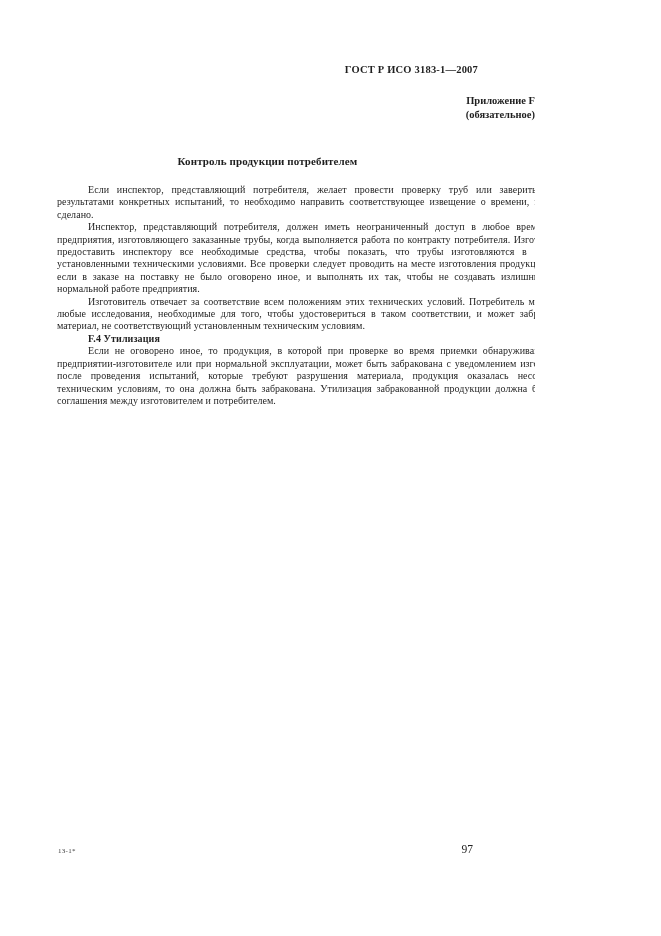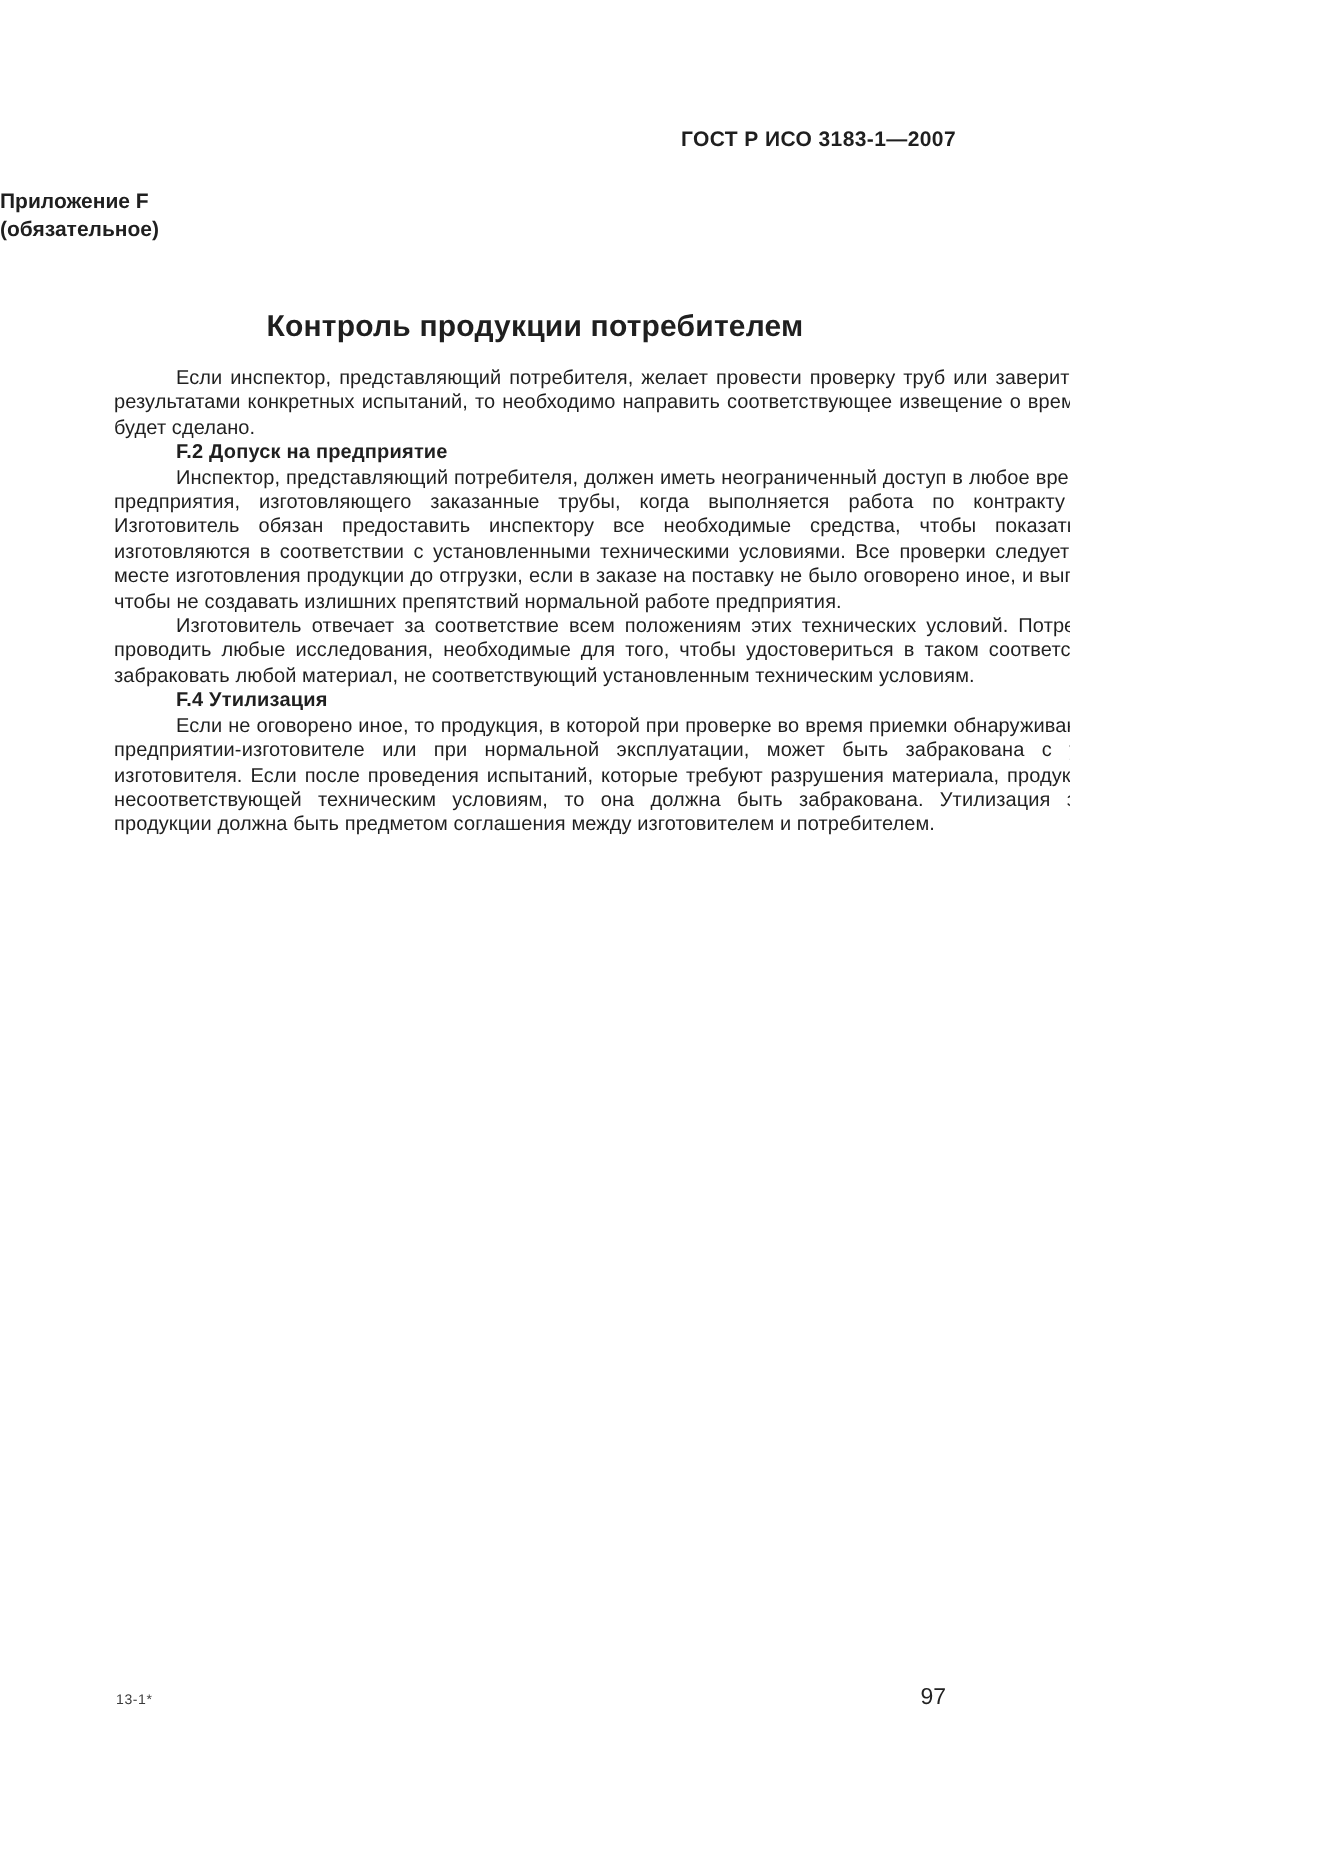--- a/index.html
+++ b/index.html
@@ -5,50 +5,50 @@
   html, body {
     margin: 0;
     padding: 0;
     background: #ffffff;
   }
   .page {
     position: relative;
     width: 535px;
     height: 936px;
     background: #ffffff;
-    font-family: Liberation Sans, sans-serif;
+    font-family: Liberation Serif, serif;
     color: #1f1f1f;
     overflow: hidden;
   }
   .header-right {
     position: absolute;
     top: 64px;
     right: 57px;
     font-size: 10.5px;
     font-weight: bold;
     letter-spacing: 0.2px;
     white-space: nowrap;
   }
   .annex-block {
     position: absolute;
     top: 94px;
     left: 0;
     width: 100%;
-    text-align: left;
+    text-align: right;
     font-size: 10.5px;
     font-weight: bold;
     line-height: 14px;
   }
   .doc-title {
     position: absolute;
     top: 155px;
     left: 0;
     width: 100%;
     text-align: center;
-    font-size: 15px;
+    font-size: 11px;
     font-weight: bold;
     letter-spacing: 0.1px;
   }
   .content {
     position: absolute;
     top: 184px;
     left: 57px;
     width: 547px;
   }
   .sec-heading {
@@ -94,21 +94,20 @@
     <div>Приложение F</div>
     <div>(обязательное)</div>
   </div>
 
   <div class="doc-title">Контроль продукции потребителем</div>
 
   <div class="content">
 
     <p class="sec-body">Если инспектор, представляющий потребителя, желает провести проверку труб или заверить документы с результатами конкретных испытаний, то необходимо направить соответствующее извещение о времени, когда это будет сделано.</p>
 
-    <h3 class="sec-heading">F.2 Допуск на предприятие</h3>
     <p class="sec-body">Инспектор, представляющий потребителя, должен иметь неограниченный доступ в любое время во все цеха предприятия, изготовляющего заказанные трубы, когда выполняется работа по контракту потребителя. Изготовитель обязан предоставить инспектору все необходимые средства, чтобы показать, что трубы изготовляются в соответствии с установленными техническими условиями. Все проверки следует проводить на месте изготовления продукции до отгрузки, если в заказе на поставку не было оговорено иное, и выполнять их так, чтобы не создавать излишних препятствий нормальной работе предприятия.</p>
 
     <p class="sec-body">Изготовитель отвечает за соответствие всем положениям этих технических условий. Потребитель может проводить любые исследования, необходимые для того, чтобы удостовериться в таком соответствии, и может забраковать любой материал, не соответствующий установленным техническим условиям.</p>
 
     <h3 class="sec-heading">F.4 Утилизация</h3>
     <p class="sec-body">Если не оговорено иное, то продукция, в которой при проверке во время приемки обнаруживают дефекты на предприятии-изготовителе или при нормальной эксплуатации, может быть забракована с уведомлением изготовителя. Если после проведения испытаний, которые требуют разрушения материала, продукция оказалась несоответствующей техническим условиям, то она должна быть забракована. Утилизация забракованной продукции должна быть предметом соглашения между изготовителем и потребителем.</p>
 
   </div>
 
   <div class="footer-note">13-1*</div>

